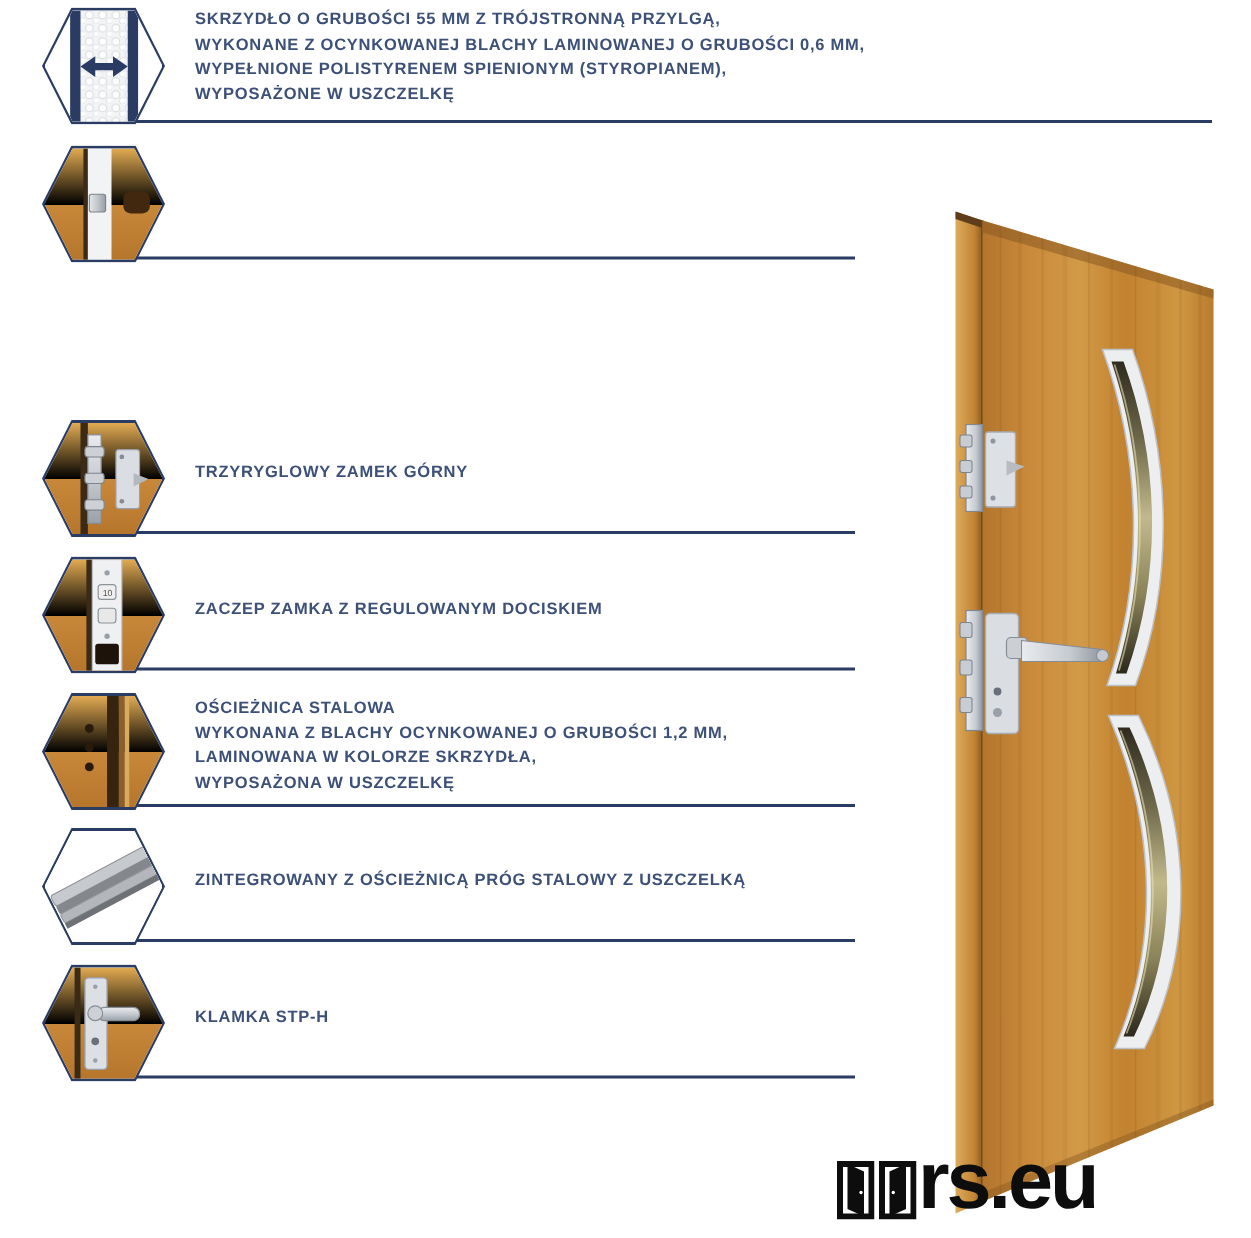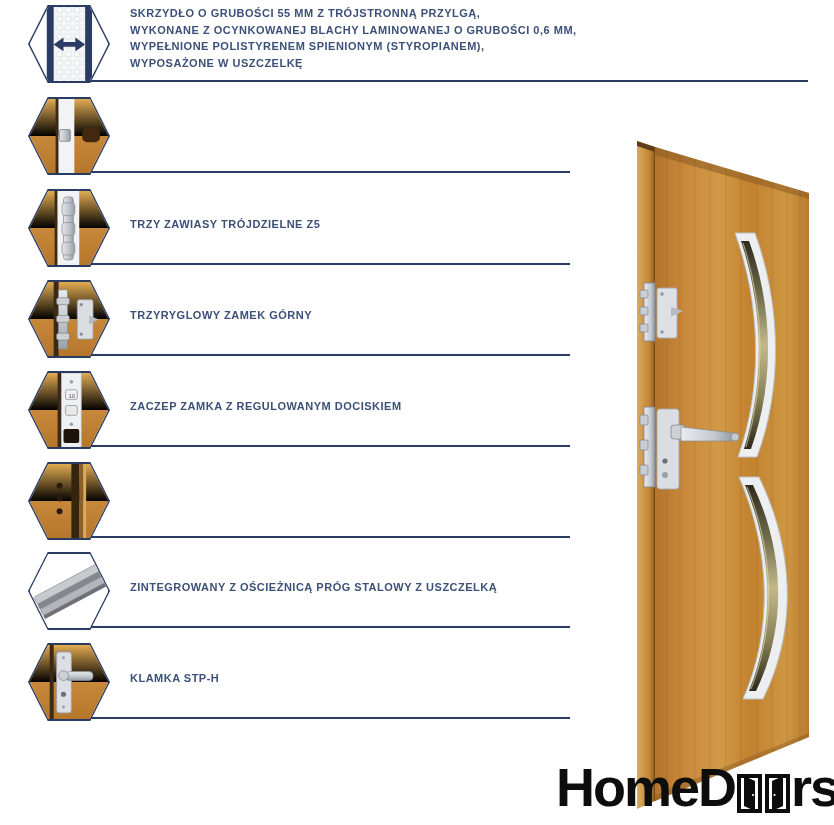--- a/index.html
+++ b/index.html
@@ -111,39 +111,20 @@
           <rect x="26" y="0" width="3" height="76" fill="#3a2a16"></rect>
           <rect x="29" y="0" width="16" height="76" fill="#f2f3f4"></rect>
           <rect x="45" y="0" width="35" height="76" fill="url(#woodV)"></rect>
           <rect x="30" y="31" width="11" height="12" rx="1.5" fill="url(#metal)" stroke="#7e848c" stroke-width="0.8"></rect>
           <rect x="53" y="29" width="18" height="15" rx="5" fill="#42280f"></rect>
         </svg>
       </div>
     </div>
   </div>
 
-  <div class="row" style="top:183px">
-    <div class="rule"></div>
-    <div class="hexwrap">
-      <div class="hex-border"></div>
-      <div class="hex-inner">
-        <svg viewBox="0 0 80 76">
-          <rect x="0" y="0" width="28" height="76" fill="url(#woodV)"></rect>
-          <rect x="25" y="0" width="3" height="76" fill="#3a2a16"></rect>
-          <rect x="28" y="0" width="22" height="76" fill="#f2f3f4"></rect>
-          <rect x="50" y="0" width="30" height="76" fill="url(#woodV)"></rect>
-          <rect x="34" y="6" width="10" height="64" rx="3" fill="url(#metal)" stroke="#8e949c" stroke-width="0.8"></rect>
-          <rect x="32.5" y="12" width="13" height="13" rx="3" fill="url(#metal)" stroke="#8e949c" stroke-width="0.8"></rect>
-          <rect x="32.5" y="32" width="13" height="13" rx="3" fill="url(#metal)" stroke="#8e949c" stroke-width="0.8"></rect>
-          <rect x="32.5" y="52" width="13" height="13" rx="3" fill="url(#metal)" stroke="#8e949c" stroke-width="0.8"></rect>
-        </svg>
-      </div>
-    </div>
-    <div class="ftext">TRZY ZAWIASY TRÓJDZIELNE Z5</div>
-  </div>
 
   <div class="row" style="top:365px">
     <div class="rule"></div>
     <div class="hexwrap">
       <div class="hex-border"></div>
       <div class="hex-inner">
         <svg viewBox="0 0 80 76">
           <rect x="0" y="0" width="80" height="76" fill="url(#woodV)"></rect>
           <rect x="28" y="0" width="4" height="76" fill="#3a2a16"></rect>
           <rect x="32" y="0" width="20" height="76" fill="#eef0f1" stroke="#b9bec4" stroke-width="0.8"></rect>
@@ -190,20 +171,24 @@
           <rect x="0" y="0" width="80" height="76" fill="url(#woodV)"></rect>
           <circle cx="30" cy="22" r="3" fill="#2a1a0c"></circle>
           <circle cx="30" cy="35" r="3" fill="#2a1a0c"></circle>
           <circle cx="30" cy="48" r="3" fill="#2a1a0c"></circle>
           <rect x="42" y="0" width="8" height="76" fill="#36240f"></rect>
           <rect x="50" y="0" width="4" height="76" fill="#8a5f2c"></rect>
           <rect x="54" y="0" width="3" height="76" fill="#d9ab5e"></rect>
         </svg>
       </div>
     </div>
+    <div class="ftext">OŚCIEŻNICA STALOWA
+WYKONANA Z BLACHY OCYNKOWANEJ O GRUBOŚCI 1,2 MM,
+LAMINOWANA W KOLORZE SKRZYDŁA,
+WYPOSAŻONA W USZCZELKĘ</div>
   </div>
 
   <div class="row" style="top:637px">
     <div class="rule"></div>
     <div class="hexwrap">
       <div class="hex-border"></div>
       <div class="hex-inner">
         <svg viewBox="0 0 80 76">
           <rect x="0" y="0" width="80" height="76" fill="url(#woodV)"></rect>
           <rect x="20" y="0" width="4" height="76" fill="#3a2a16"></rect>
@@ -316,21 +301,20 @@
       <rect x="72" y="294" width="22" height="80" rx="3" fill="#dadde1" stroke="#a6acb4" stroke-width="0.9"></rect>
       <rect x="86" y="310" width="14" height="14" rx="3" fill="#ccd0d5" stroke="#868c94" stroke-width="0.8"></rect>
       <polygon points="96,312 150,318 150,326 96,326" fill="url(#metalD)" stroke="#868c94" stroke-width="0.7"></polygon>
       <circle cx="150" cy="322" r="4" fill="#c6cbd1" stroke="#868c94" stroke-width="0.7"></circle>
       <circle cx="80" cy="346" r="2.6" fill="#6a707a"></circle>
       <circle cx="80" cy="360" r="3" fill="#9aa0a8"></circle>
     </svg>
   </div>
 
   <div class="logo">
-    <span>HomeD</span>
     <svg class="glyph" viewBox="0 0 25 39">
       <rect x="0" y="0" width="25" height="39" fill="#0d0d0d"></rect>
       <rect x="4" y="4" width="17" height="31" fill="#ffffff"></rect>
       <polygon points="7,2 18,7 18,37 7,32" fill="#0d0d0d"></polygon>
       <circle cx="16" cy="21" r="1.1" fill="#ffffff"></circle>
     </svg>
     <svg class="glyph" viewBox="0 0 25 39">
       <rect x="0" y="0" width="25" height="39" fill="#0d0d0d"></rect>
       <rect x="4" y="4" width="17" height="31" fill="#ffffff"></rect>
       <polygon points="18,2 7,7 7,37 18,32" fill="#0d0d0d"></polygon>

